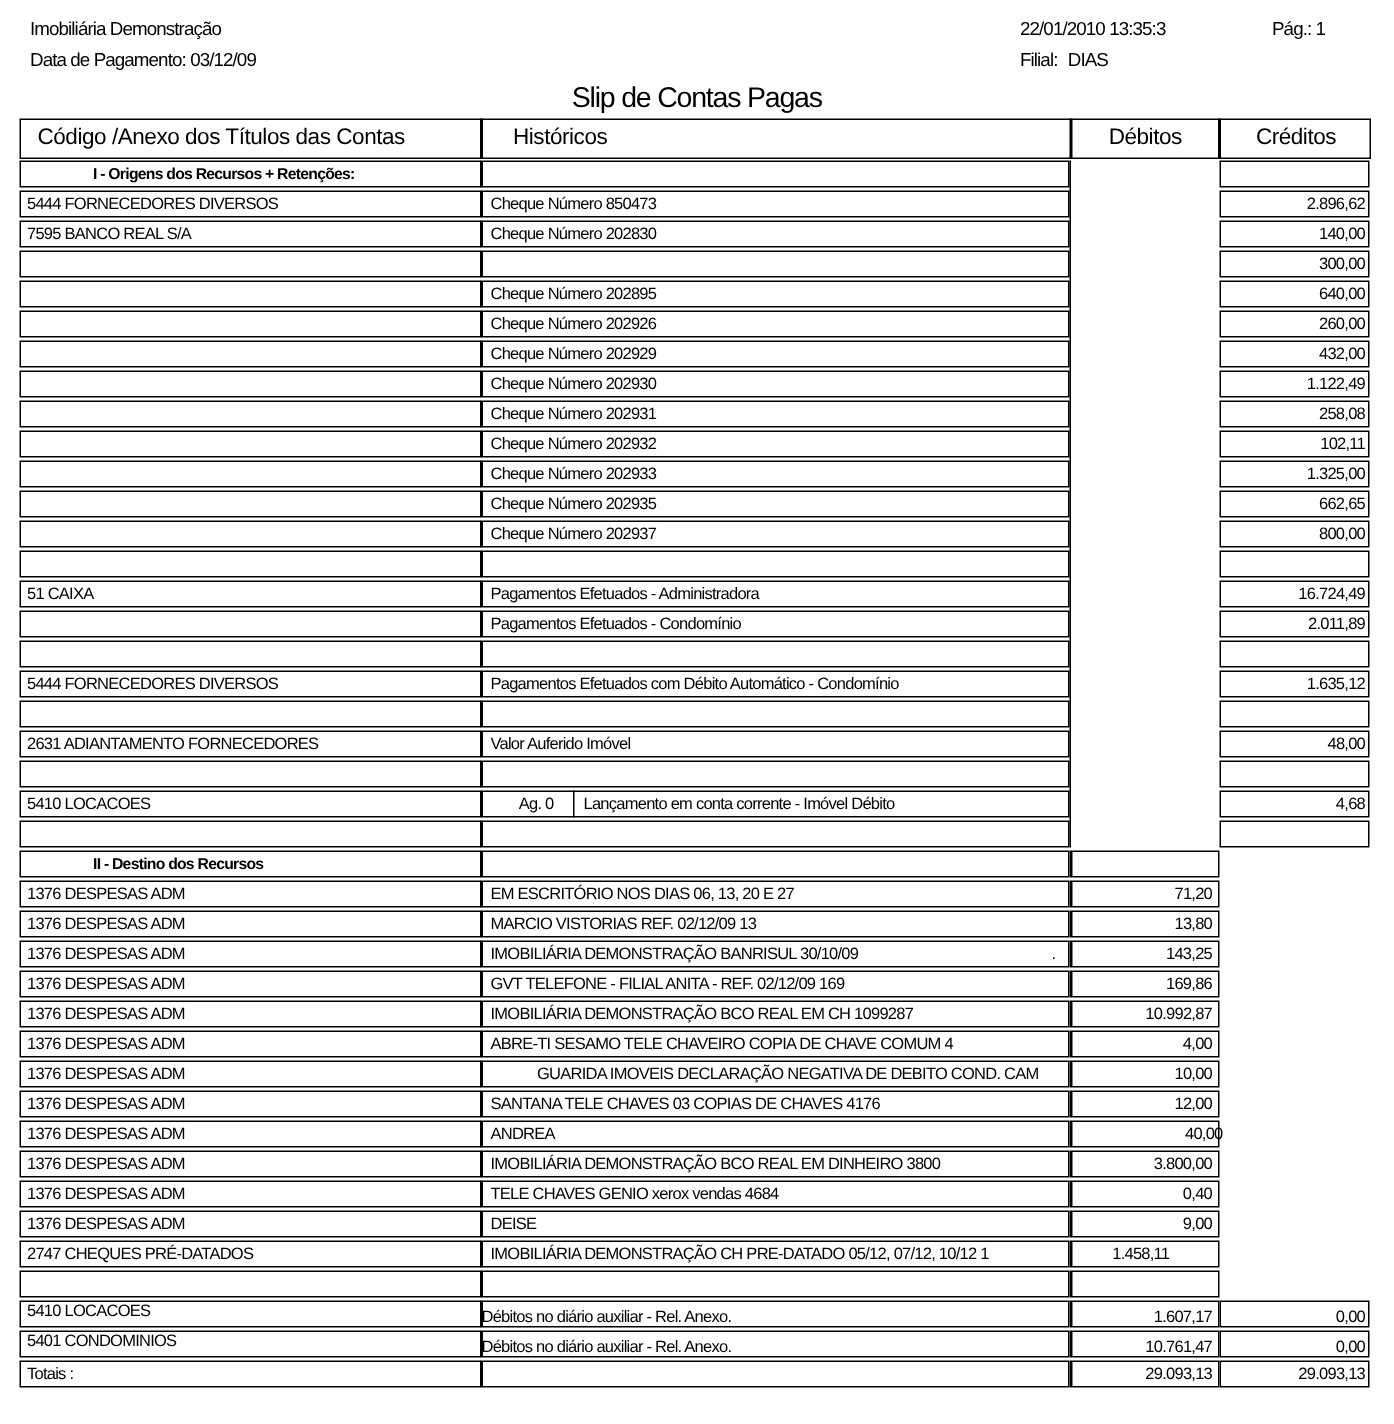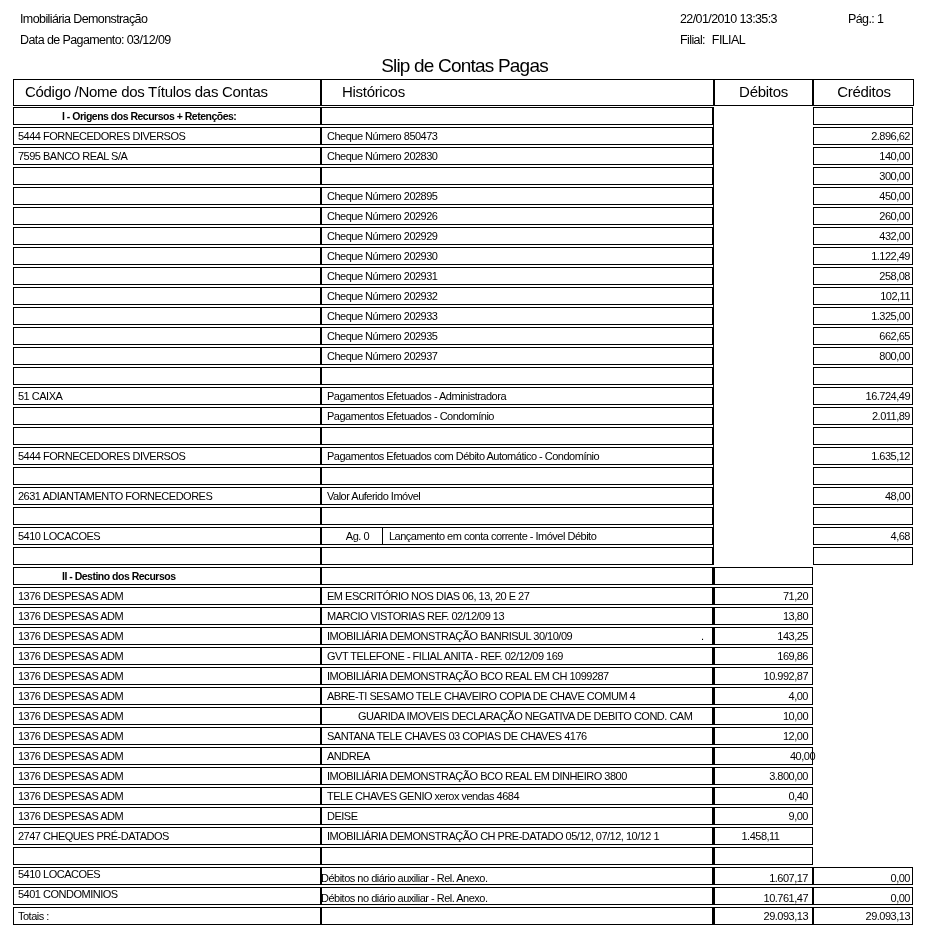--- a/index.html
+++ b/index.html
@@ -25,29 +25,29 @@
   <span>Data de Pagamento:</span>
   <span>03/12/09</span>
 </div>
 <div class="hdr" style="left:680px;top:12px;">22/01/2010 13:35:3</div>
 <div class="hdr" style="left:848px;top:12px;">
   <span>Pág.:</span>
   <span>1</span>
 </div>
 <div class="hdr" style="left:680px;top:33px;">
   <span>Filial:</span>
-  <span style="margin-left:4px">FILIAL</span>
+  <span style="margin-left:4px">DIAS</span>
 </div>
 <div class="title">Slip de Contas Pagas</div>
 
 <div class="box" style="left:13px;top:79px;width:901px;height:27px;border-width:1px;"></div>
 <div class="vline" style="left:320px;top:79px;width:2px;height:27px;"></div>
 <div class="vline" style="left:713px;top:79px;width:2px;height:27px;"></div>
 <div class="vline" style="left:812px;top:79px;width:2px;height:27px;"></div>
-<div class="cell th" style="left:20px;top:81px;width:300px;">Código /Nome dos Títulos das Contas</div>
+<div class="cell th" style="left:20px;top:81px;width:300px;">Código /Anexo dos Títulos das Contas</div>
 <div class="cell th" style="left:337px;top:81px;width:370px;">Históricos</div>
 <div class="cell th" style="left:715px;top:81px;width:97px;text-align:center;padding:0;">Débitos</div>
 <div class="cell th" style="left:814px;top:81px;width:100px;text-align:center;padding:0;">Créditos</div>
 
 <div id="table-body">
     <div class="box" style="left: 13px; top: 107px; width: 308px; height: 18px;"></div>
     <div class="box thick-l" style="left: 320px; top: 107px; width: 393px; height: 18px;"></div>
     <div class="box" style="left: 813px; top: 107px; width: 100px; height: 18px;"></div>
     <div class="cell bold" style="left: 13px; top: 107px; width: 308px; height: 18px; font-size: 10.5px;">I - Origens dos Recursos + Retenções:</div>
     <div class="box" style="left: 13px; top: 127px; width: 308px; height: 18px;"></div>
@@ -66,21 +66,21 @@
     <div class="box thick-l" style="left: 320px; top: 167px; width: 393px; height: 18px;"></div>
     <div class="box" style="left: 813px; top: 167px; width: 100px; height: 18px;"></div>
     <div class="cell " style="left: 13px; top: 167px; width: 304px; height: 18px;"></div>
     <div class="cell " style="left: 322px; top: 167px; width: 387px; height: 18px; margin-top: 16px;">Cheque Número 202887</div>
     <div class="cell num" style="left: 813px; top: 167px; width: 99px; height: 18px;">300,00</div>
     <div class="box" style="left: 13px; top: 187px; width: 308px; height: 18px;"></div>
     <div class="box thick-l" style="left: 320px; top: 187px; width: 393px; height: 18px;"></div>
     <div class="box" style="left: 813px; top: 187px; width: 100px; height: 18px;"></div>
     <div class="cell " style="left: 13px; top: 187px; width: 304px; height: 18px;"></div>
     <div class="cell " style="left: 322px; top: 187px; width: 387px; height: 18px;">Cheque Número 202895</div>
-    <div class="cell num" style="left: 813px; top: 187px; width: 99px; height: 18px;">450,00</div>
+    <div class="cell num" style="left: 813px; top: 187px; width: 99px; height: 18px;">640,00</div>
     <div class="box" style="left: 13px; top: 207px; width: 308px; height: 18px;"></div>
     <div class="box thick-l" style="left: 320px; top: 207px; width: 393px; height: 18px;"></div>
     <div class="box" style="left: 813px; top: 207px; width: 100px; height: 18px;"></div>
     <div class="cell " style="left: 13px; top: 207px; width: 304px; height: 18px;"></div>
     <div class="cell " style="left: 322px; top: 207px; width: 387px; height: 18px;">Cheque Número 202926</div>
     <div class="cell num" style="left: 813px; top: 207px; width: 99px; height: 18px;">260,00</div>
     <div class="box" style="left: 13px; top: 227px; width: 308px; height: 18px;"></div>
     <div class="box thick-l" style="left: 320px; top: 227px; width: 393px; height: 18px;"></div>
     <div class="box" style="left: 813px; top: 227px; width: 100px; height: 18px;"></div>
     <div class="cell " style="left: 13px; top: 227px; width: 304px; height: 18px;"></div>

